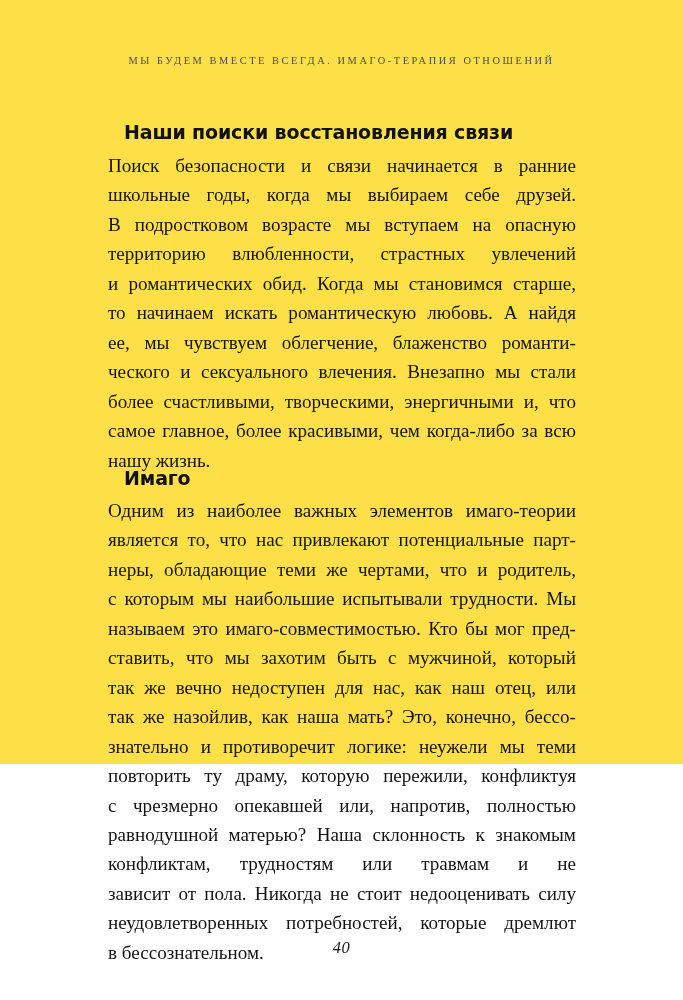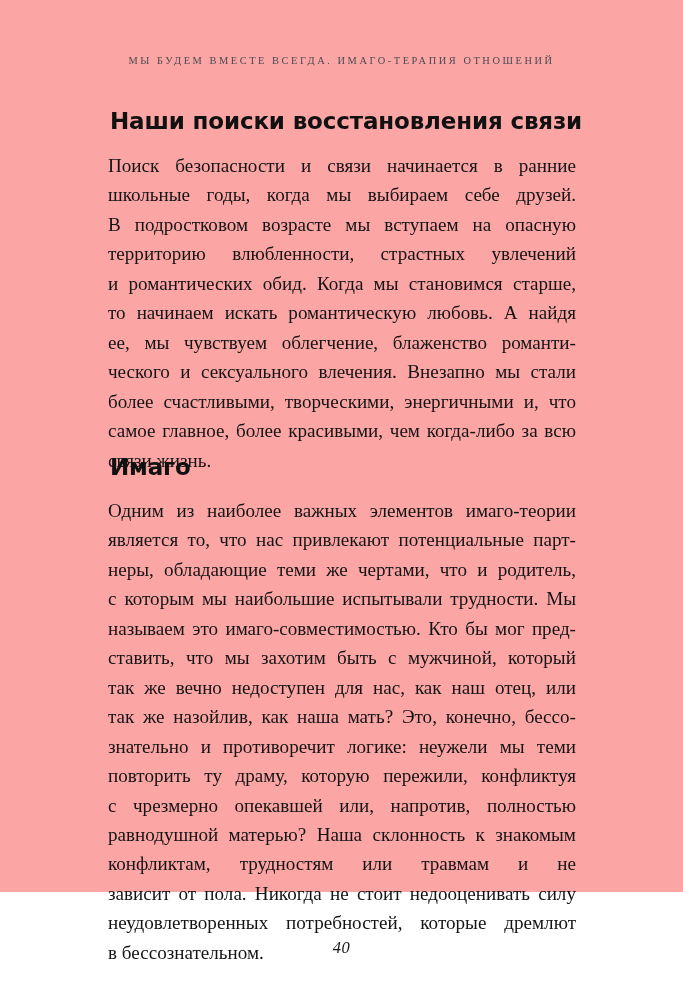--- a/index.html
+++ b/index.html
@@ -15,22 +15,22 @@
     overflow: hidden;
     font-family: "Liberation Serif", "DejaVu Serif", serif;
     color: #121212;
     -webkit-font-smoothing: antialiased;
   }
 
   .page {
     position: absolute;
     left: 0; top: 0;
     width: 683px;
-    height: 892px;
-    background: #fca5a5;
+    height: 764px;
+    background: #fde047;
   }
 
   
   .running-head {
     position: absolute;
     left: 0;
     top: 55px;
     width: 683px;
     text-align: center;
     font-family: "Liberation Serif", "DejaVu Serif", serif;
@@ -47,25 +47,25 @@
     position: absolute;
     left: 108px;
     top: 0;
     width: 468px;
   }
 
   
   .section-heading {
     font-family: "DejaVu Sans", "Liberation Sans", sans-serif;
     font-weight: 700;
-    font-size: 23px;
+    font-size: 19px;
     letter-spacing: -0.15px;
     color: #111111;
     line-height: 1.15;
-    margin: 2px;
+    margin: 16px;
     padding: 0;
     white-space: nowrap;
   }
   .heading-1 { position: absolute; top: 106px; left: 0; }
   .heading-2 { position: absolute; top: 452px; left: 0; }
 
   
   .para {
     position: absolute;
     left: 0;
@@ -199,21 +199,21 @@
         <div class="tline justify">
           <span>самое</span>
           <span>главное,</span>
           <span>более</span>
           <span>красивыми,</span>
           <span>чем</span>
           <span>когда-либо</span>
           <span>за</span>
           <span>всю</span>
         </div>
-        <div class="tline last">связи жизнь.</div>
+        <div class="tline last">нашу жизнь.</div>
       </div>
 
     <h2 class="section-heading heading-2">Имаго</h2>
 
     <div class="para para-2">
         <div class="tline justify">
           <span>Одним</span>
           <span>из</span>
           <span>наиболее</span>
           <span>важных</span>

